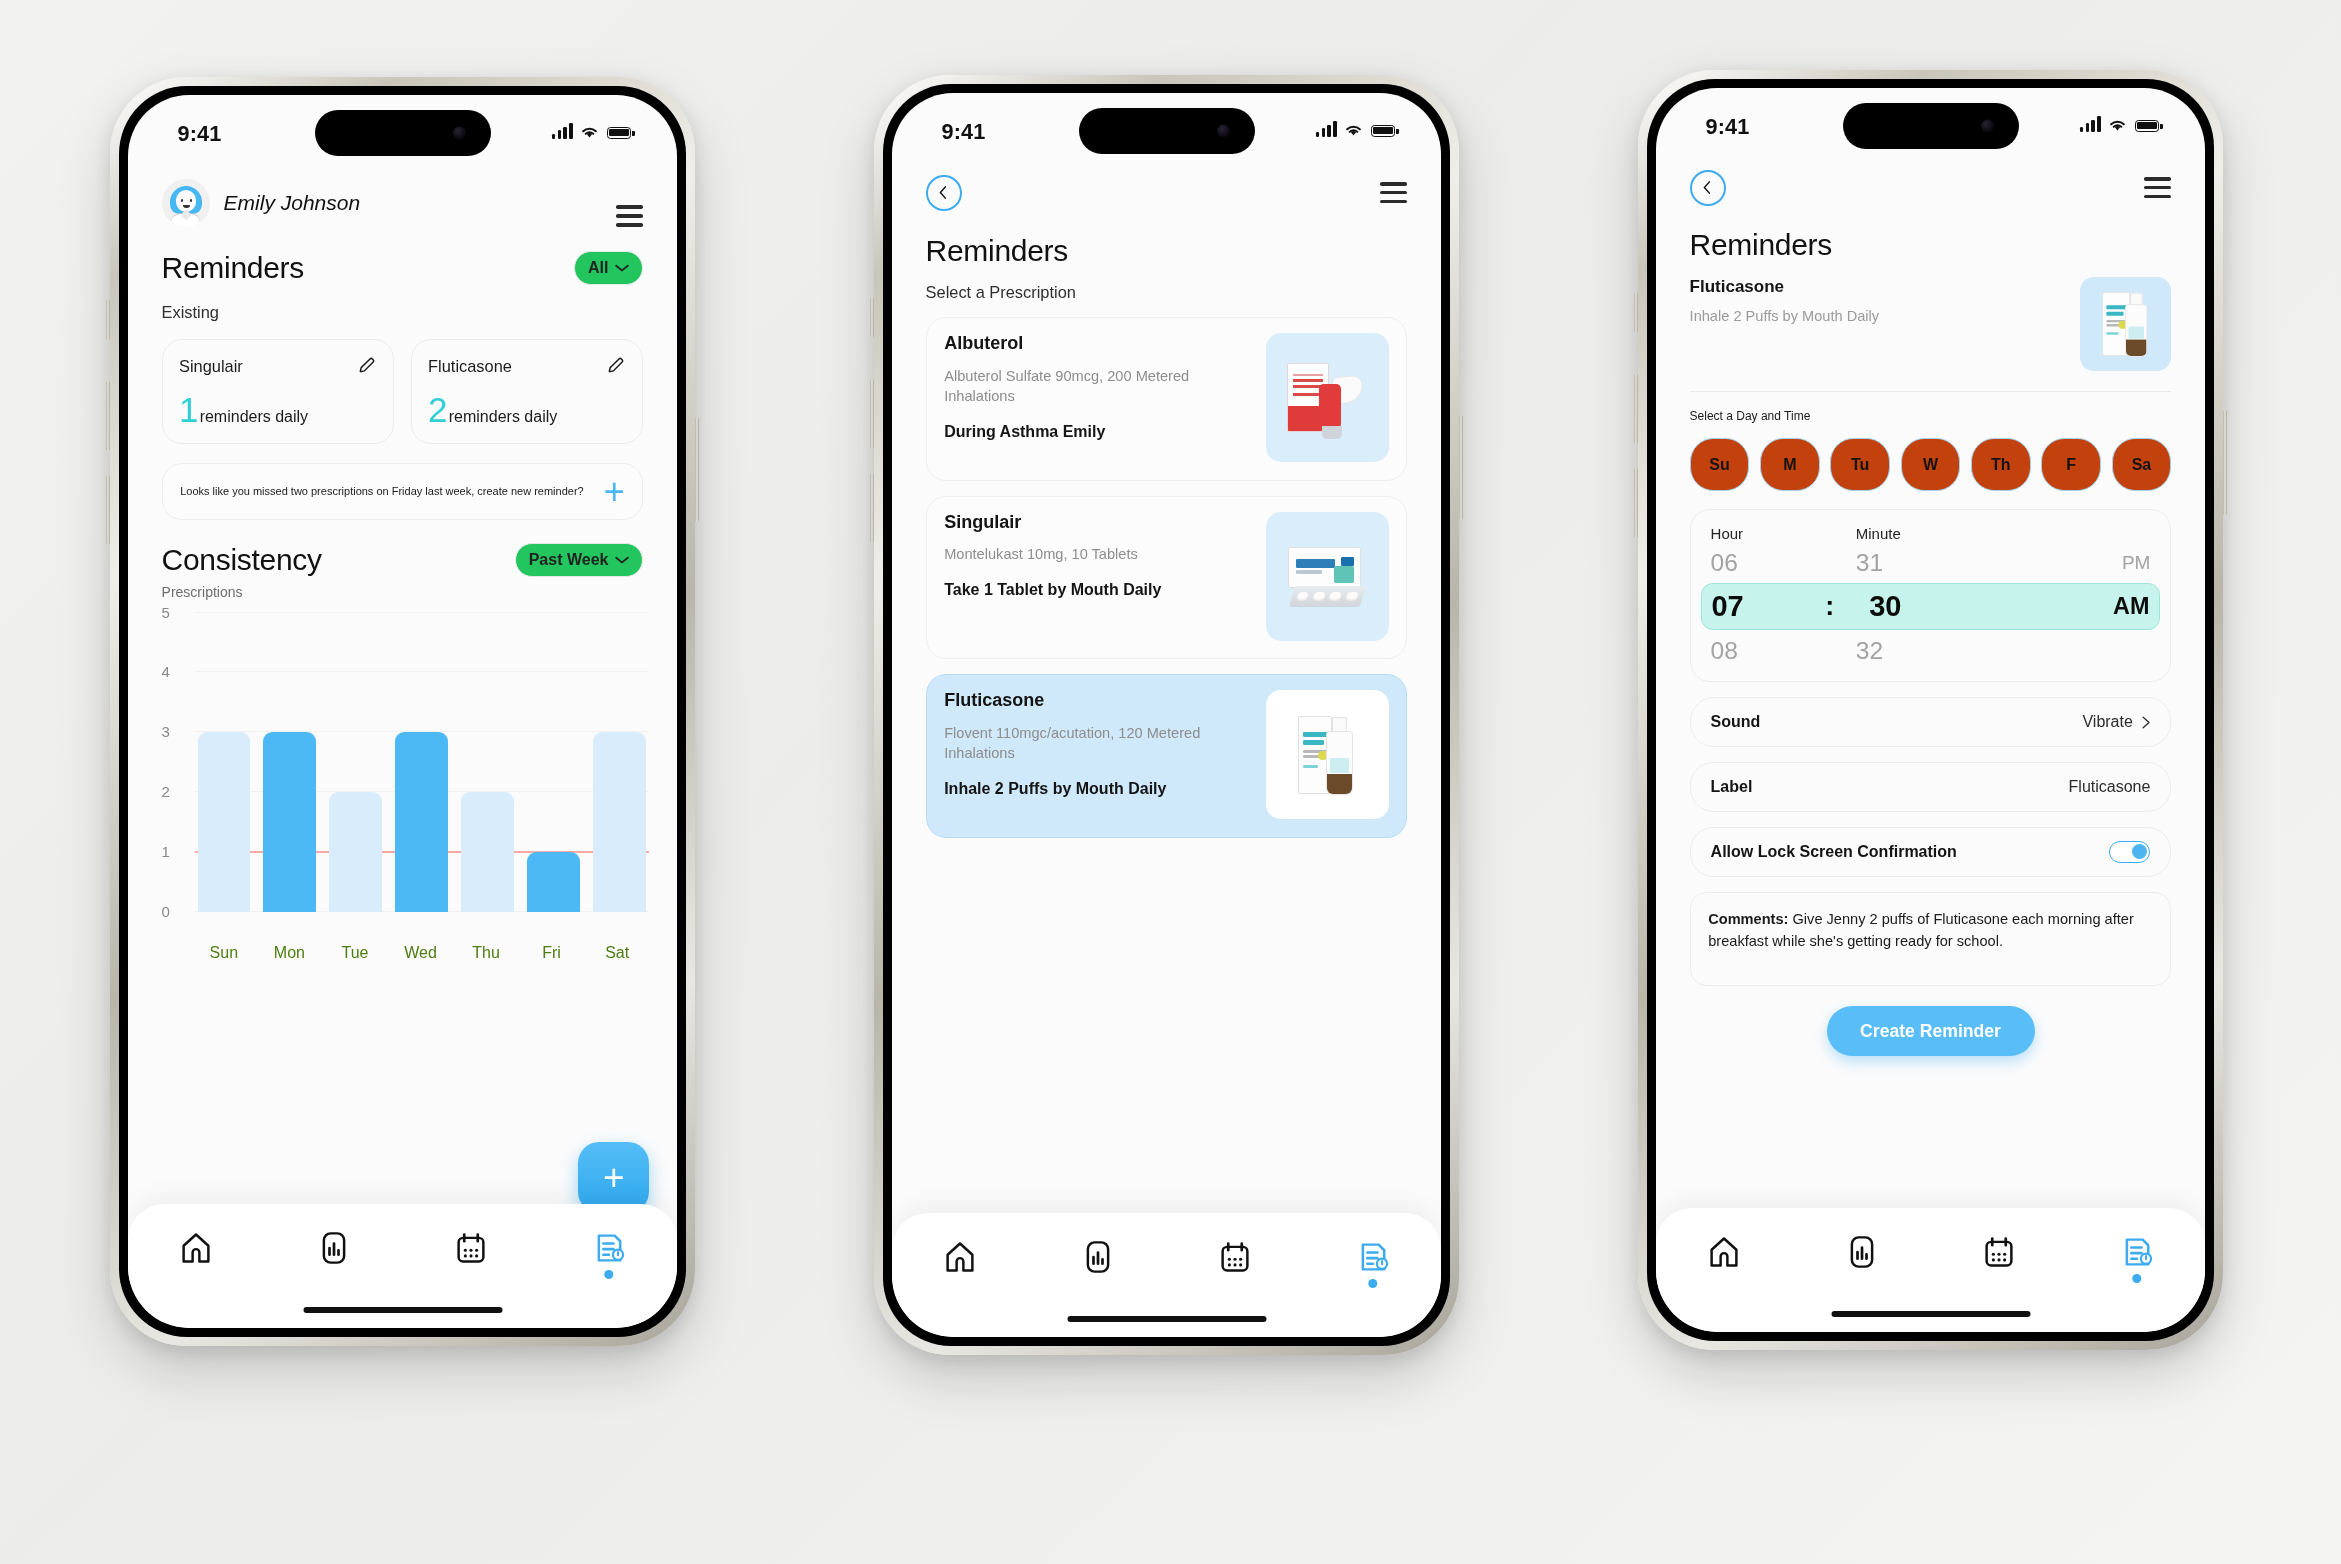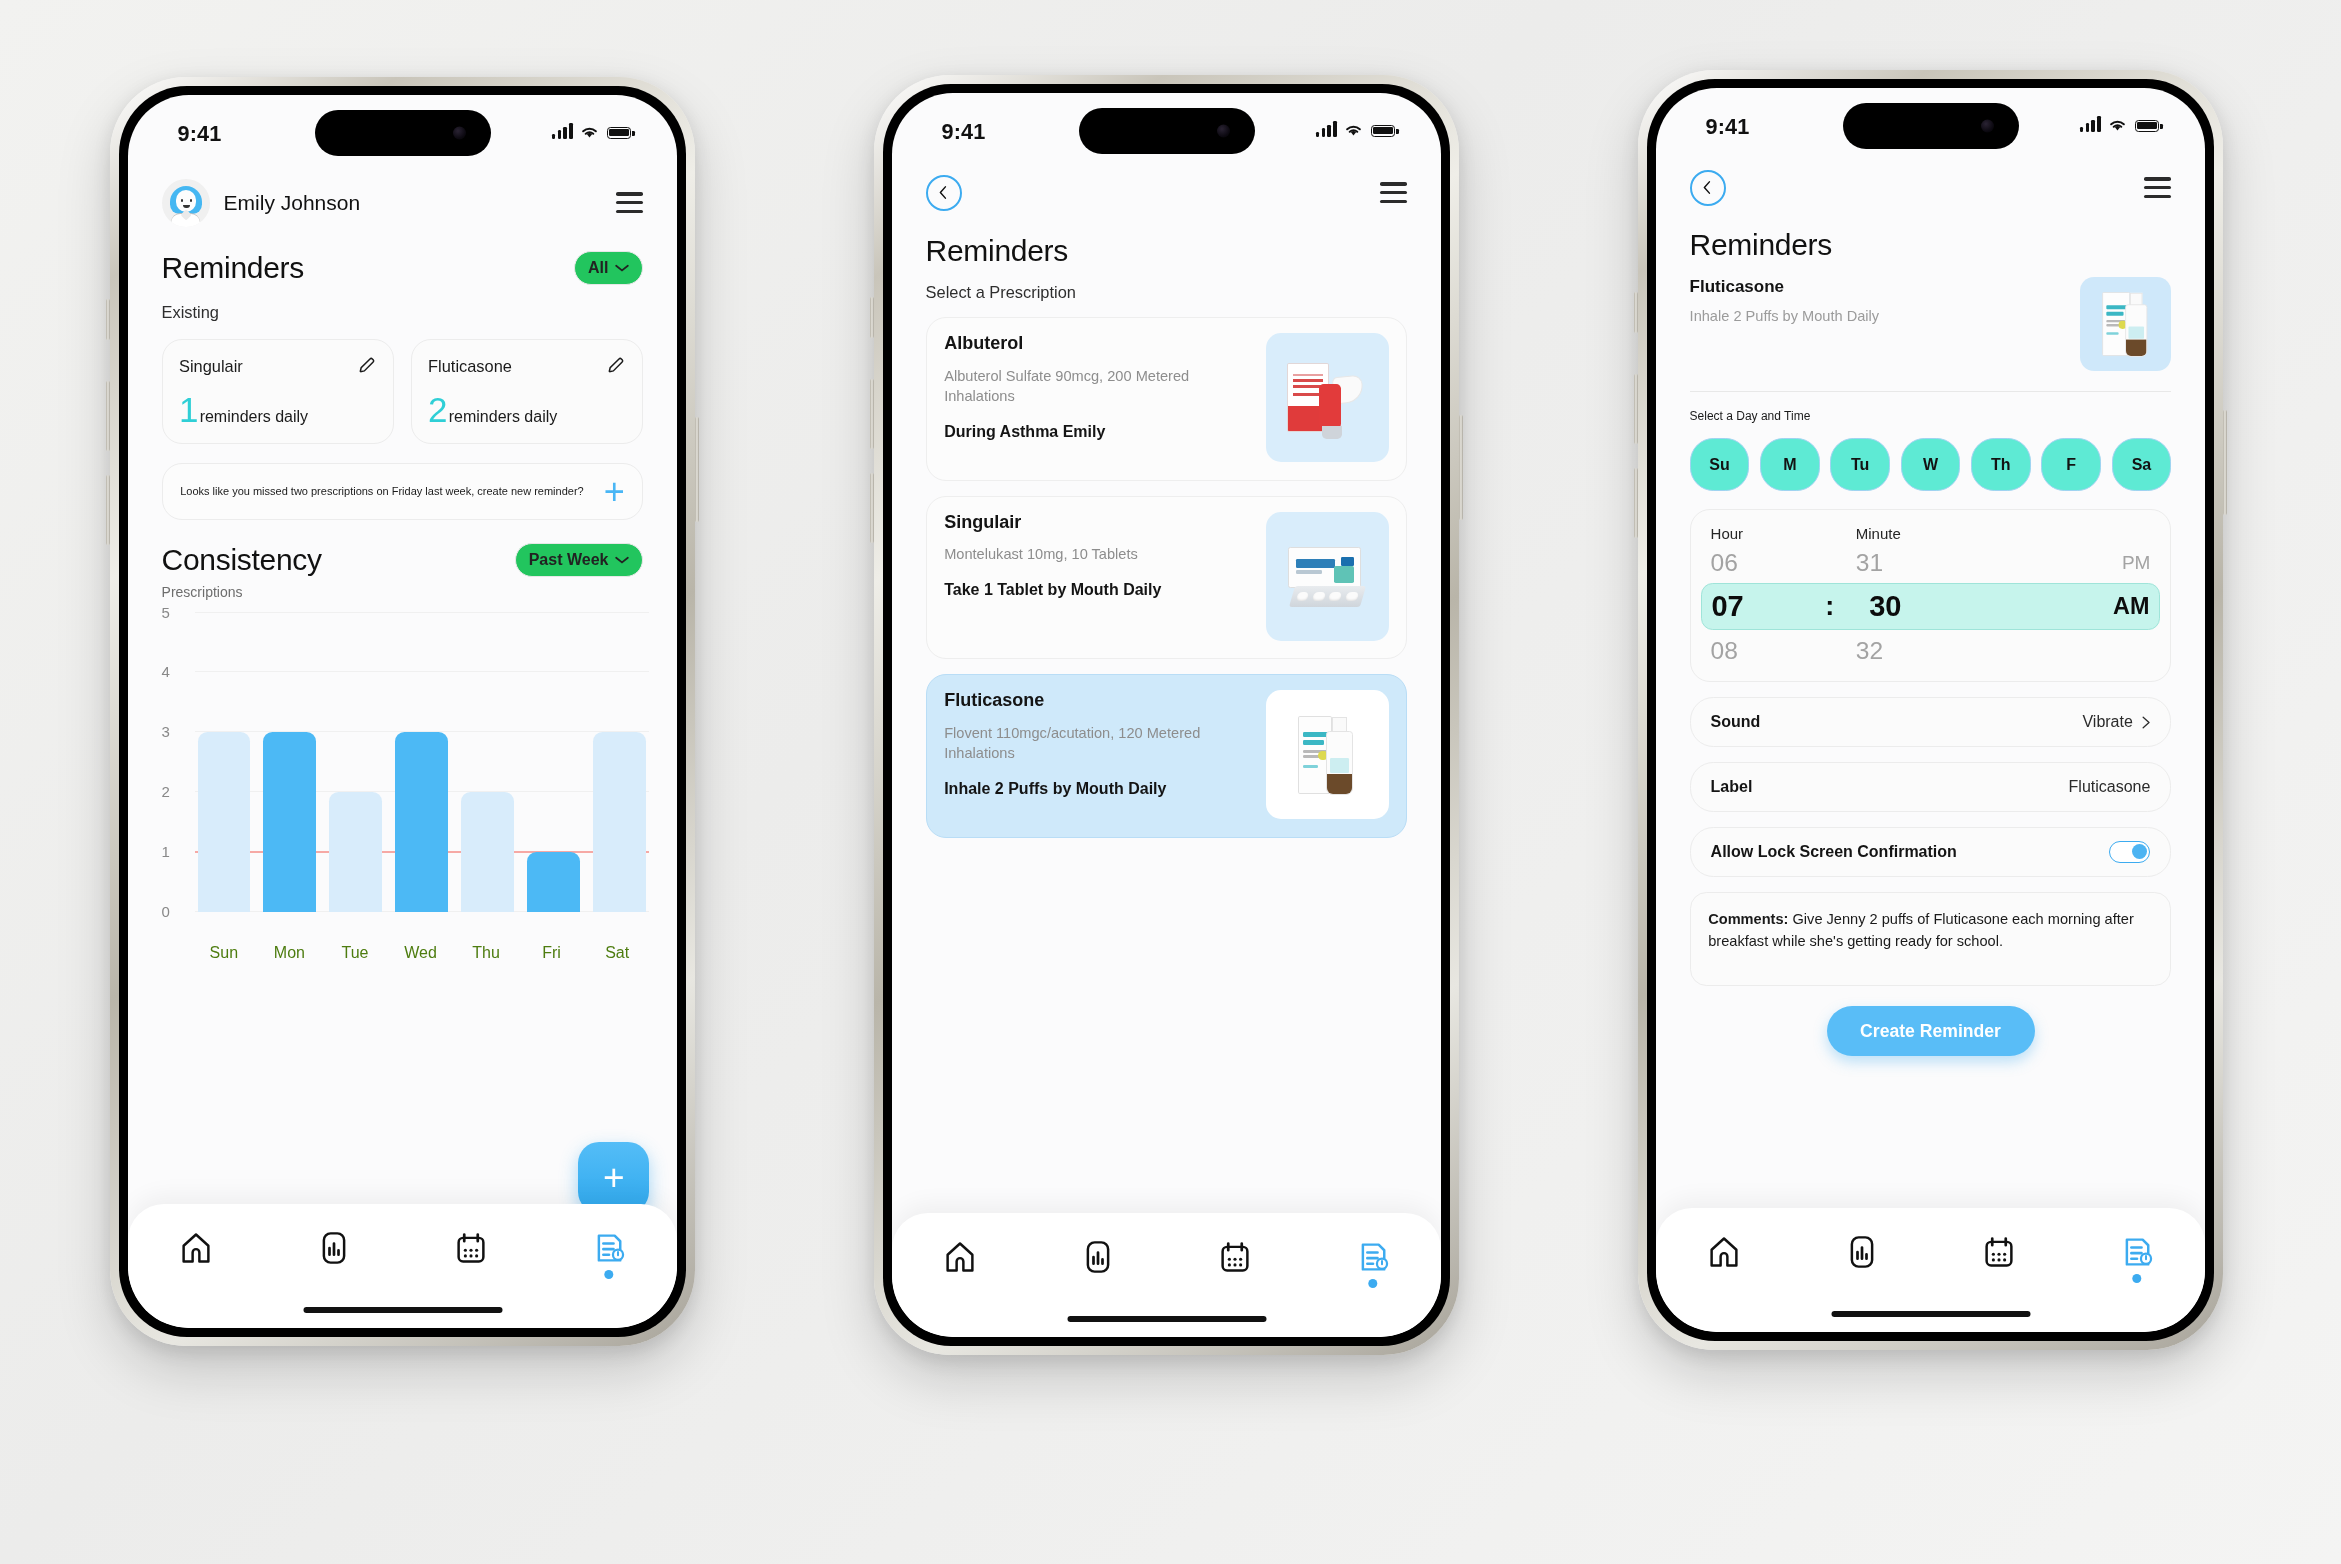--- a/index.html
+++ b/index.html
@@ -72,21 +72,21 @@
   .title-xl { font-size: 30px; font-weight: 400; color: #111; letter-spacing: -0.3px; }
   .pill-select {
     border: 1.2px solid #e7e7e7; border-radius: 23.4px; background: #22c55e;
     padding: 7px 13px; display: flex; align-items: center; gap: 7px;
     font-size: 16px; font-weight: 700; color: #222;
   }
   .pill-select svg { width: 14px; height: 8.2px; }
   .sub-label { font-size: 16.4px; color: #2e2e2e; }
 
   
-  .p1-head { display:flex; align-items:center; justify-content:space-between; margin-top: 15px; }
+  .p1-head { display:flex; align-items:flex-end; justify-content:space-between; margin-top: 15px; font-style: italic; }
   .avatar-wrap { display:flex; align-items:center; gap: 14px; }
   .avatar { width: 48px; height: 48px; border-radius: 50%; background:#f0f0f0; position:relative; overflow:hidden; }
   .av-hair{position:absolute;left:8.2px;top:7px;width:32px;height:28px;border-radius:16px 16px 9.4px 9.4px;background:#45b7f2;}
   .av-face{position:absolute;left:14px;top:11.7px;width:20px;height:22px;border-radius:10px;background:#fdfdfd;}
   .av-eye{position:absolute;width:2.9px;height:3.5px;border-radius:1.8px;background:#333;top:20px}
   .av-eye.l{left:19px}.av-eye.r{left:28px}
   .av-mouth{position:absolute;left:21.7px;top:26px;width:7px;height:3.5px;border-radius:0 0 4.7px 4.7px;background:#333}
   .av-body{position:absolute;left:9.4px;top:34px;width:29px;height:15px;border-radius:9.4px 9.4px 0 0;background:#fff;border-top:1.8px solid #bbb}
   .av-collar{position:absolute;left:20px;top:32px;width:8.2px;height:8.2px;background:#eaeaea;border-radius:1.8px;transform:rotate(45deg)}
   .user-name{font-size: 21px; color:#111; font-weight:400;}
@@ -197,21 +197,21 @@
 
   
   .sum-row { display:flex; align-items:flex-start; justify-content:space-between; margin-top: 15px; }
   .sum-name { font-size: 17px; font-weight:700; color:#131313; }
   .sum-desc { font-size: 14.6px; color:#9b9b9b; line-height:1.4; margin-top: 9.4px; }
   .sum-thumb { width: 91px; height: 94px; border-radius: 14px; background:#cfe8fa; display:flex; align-items:center; justify-content:center; }
   .divider { height:1.2px; background:#e8e8e8; margin: 20px 0 0; }
   .sec-label { font-size: 12px; color:#1a1a1a; margin-top: 17.6px; }
   .days { display:flex; gap: 10.5px; margin-top: 15px; }
   .day {
-    flex:1; height: 53px; border-radius: 23.4px; background:#5eead4; border:1.2px solid #9fd3f1;
+    flex:1; height: 53px; border-radius: 23.4px; background:#c2410c; border:1.2px solid #9fd3f1;
     display:flex; align-items:center; justify-content:center; font-size: 16px; font-weight:700; color:#131313;
   }
   .time-card { margin-top: 17.6px; border:1.2px solid #ececec; border-radius: 20px; background:#fbfbfb; padding: 15px 0 16.4px; }
   .tc-heads { display:flex; padding: 0 20px; }
   .tc-heads span { font-size: 15px; color:#252525; }
   .tc-heads span:nth-child(1){ width: 33%; }
   .tc-heads span:nth-child(2){ width: 34%; }
   .tc-row { display:flex; align-items:center; padding: 0 20px; margin-top: 7px; }
   .tc-row > div { font-size: 24.6px; color:#a3a3a3; }
   .tc-row .c-h { width: 33%; }

